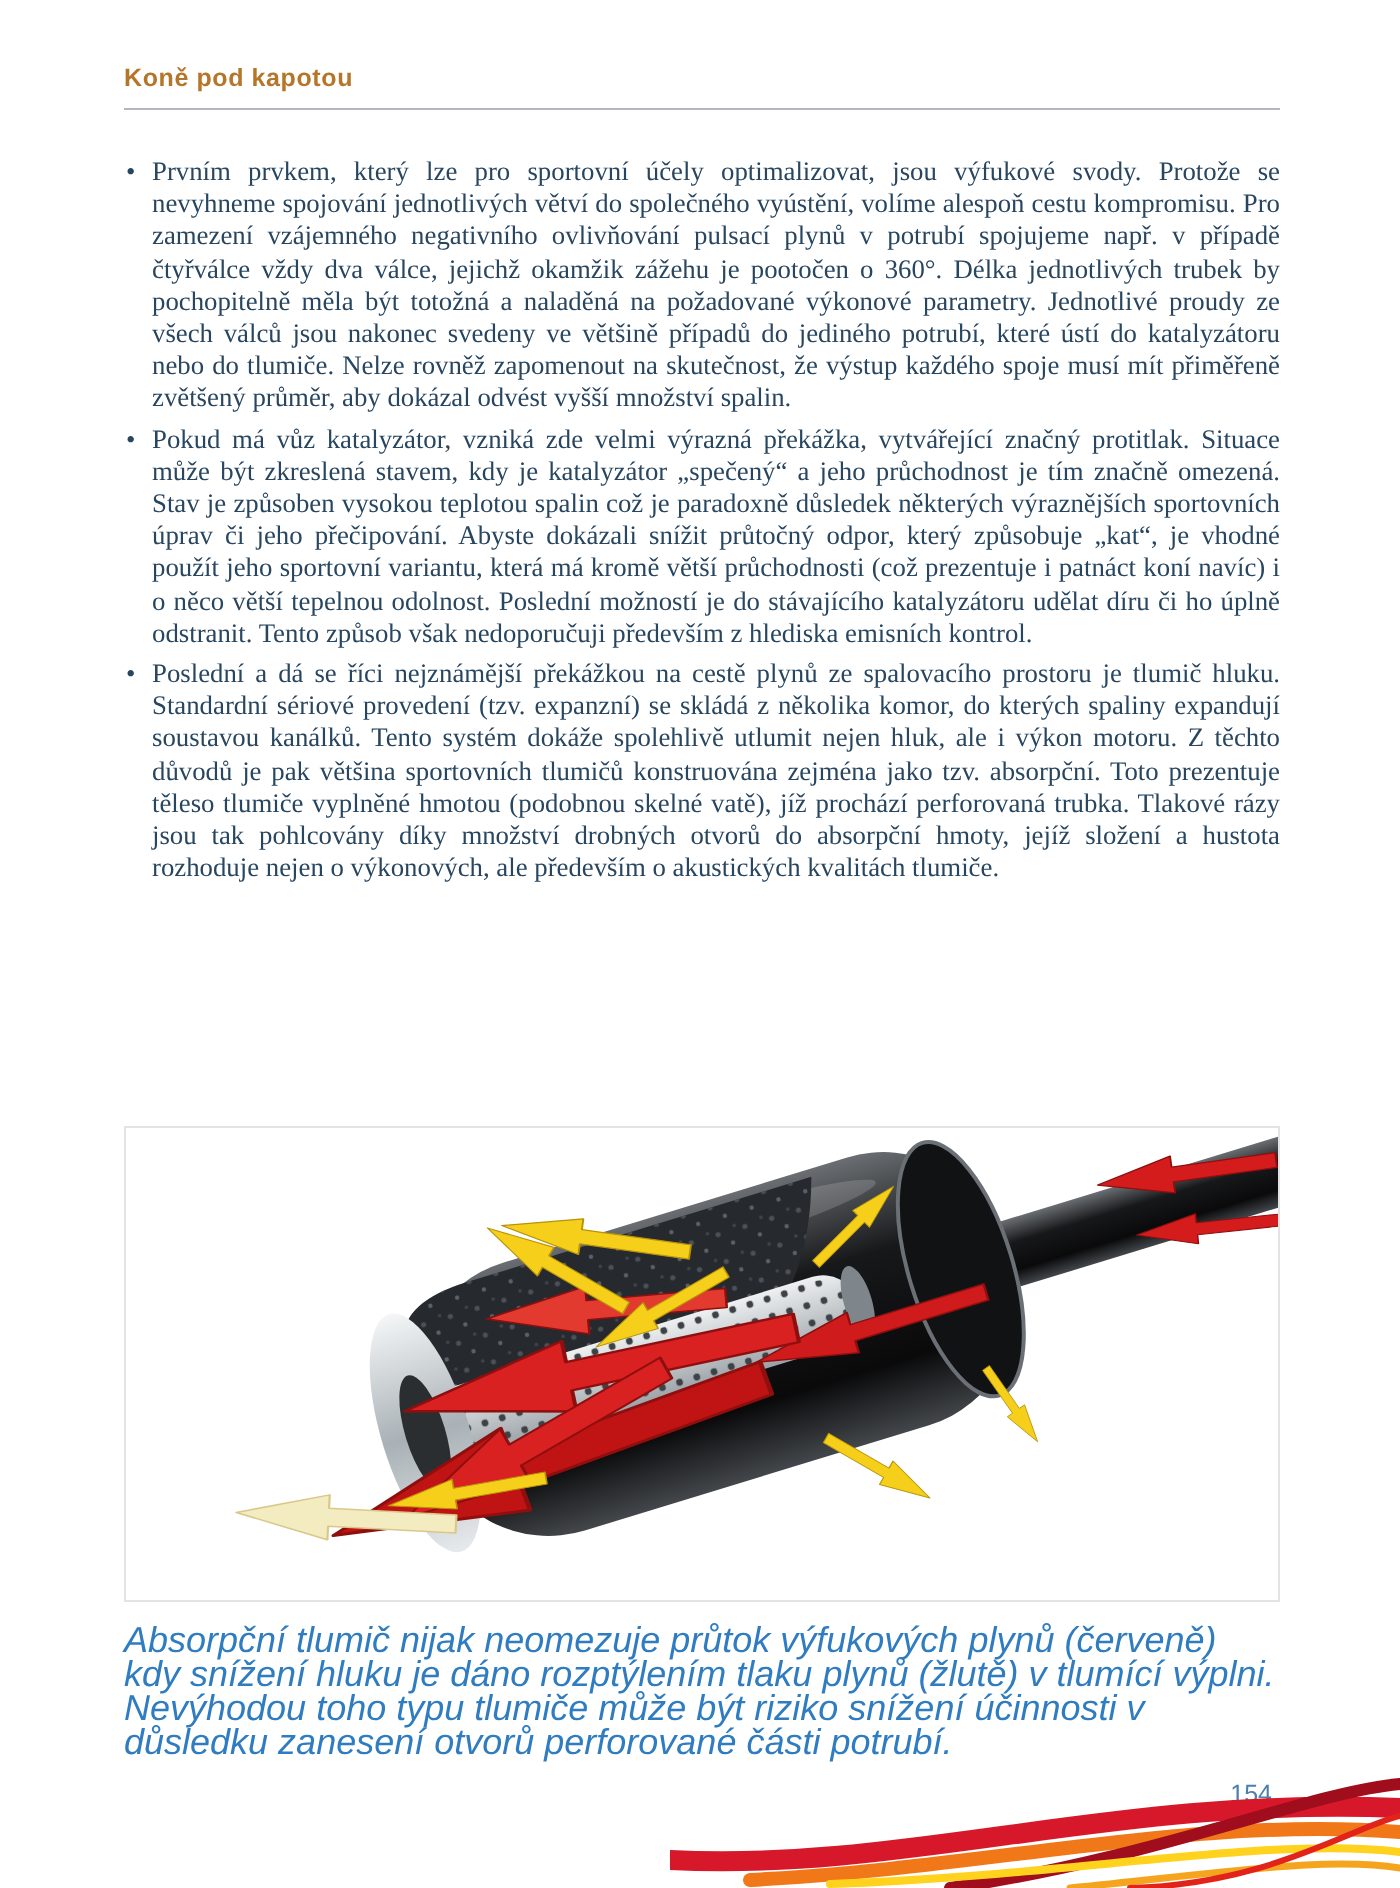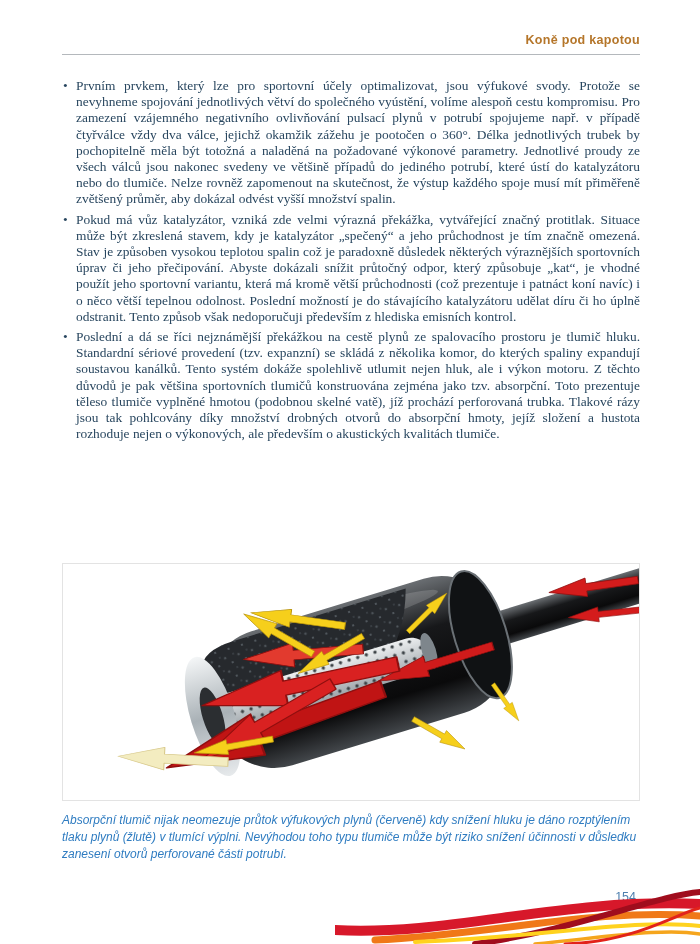--- a/index.html
+++ b/index.html
@@ -5,21 +5,21 @@
   * { margin:0; padding:0; box-sizing:border-box; }
   html,body { background:#888; }
   .page {
     position:relative; width:700px; height:944px; margin:0 auto;
     background:#ffffff; overflow:hidden;
     font-family:"Liberation Serif", serif;
   }
   
   .running-head {
     position:absolute; left:62px; right:60px; top:30px;
-    border-bottom:1px solid #b4b8bc; padding-bottom:6px; text-align:right;
+    border-bottom:1px solid #b4b8bc; padding-bottom:6px; 
   }
   .head-title {
     font-family:"Liberation Sans", sans-serif;
     font-size:12.5px; font-weight:bold; letter-spacing:0.3px;
     color:#b5762a;
   }
   
   .body {
     position:absolute; left:62px; right:60px; top:78px;
     color:#28465f; font-size:13.4px; line-height:16.2px;
@@ -28,21 +28,21 @@
   .dot { position:absolute; left:1px; top:0; }
   
   .figure {
     position:absolute; left:62px; top:563px; width:578px; height:238px;
     background:#ffffff; border:1px solid #e3e3e3; overflow:hidden;
   }
   
   .caption {
     position:absolute; left:62px; top:812px; width:578px;
     font-family:"Liberation Sans", sans-serif; font-style:italic;
-    font-size:12px; line-height:17px; color:#2f7cc1;
+    font-size:18px; line-height:17px; color:#2f7cc1;
   }
   
   .page-number {
     position:absolute; right:64px; top:890px;
     font-family:"Liberation Sans", sans-serif; font-size:12.5px; color:#4d7fae;
   }
   .flames { position:absolute; right:0; bottom:0; }
 </style>
 </head>
 <body>

